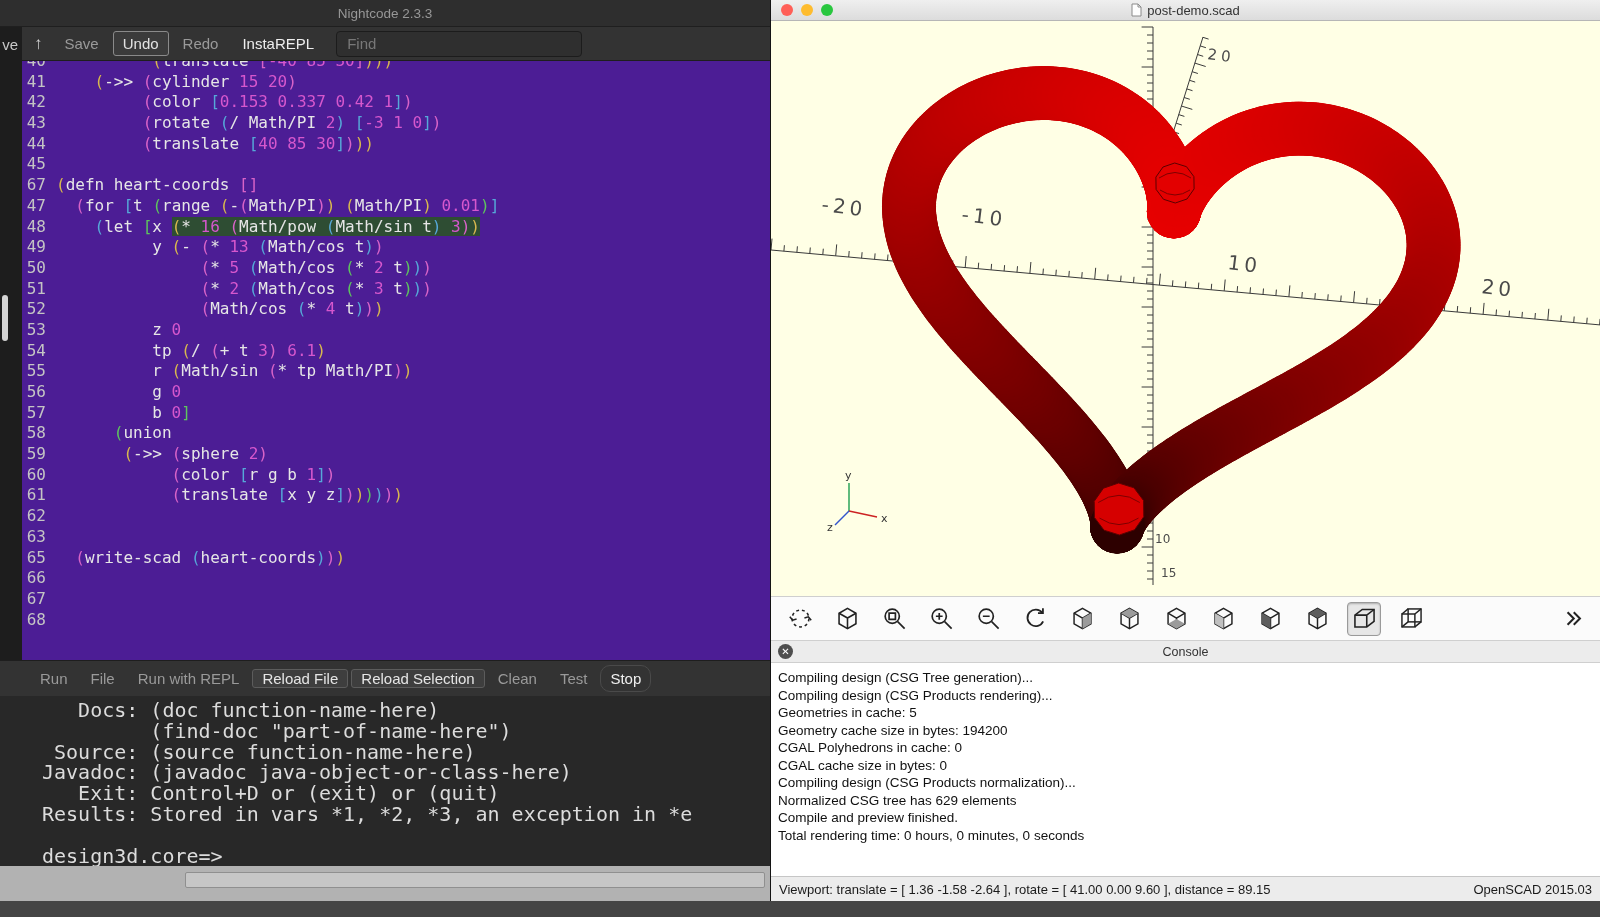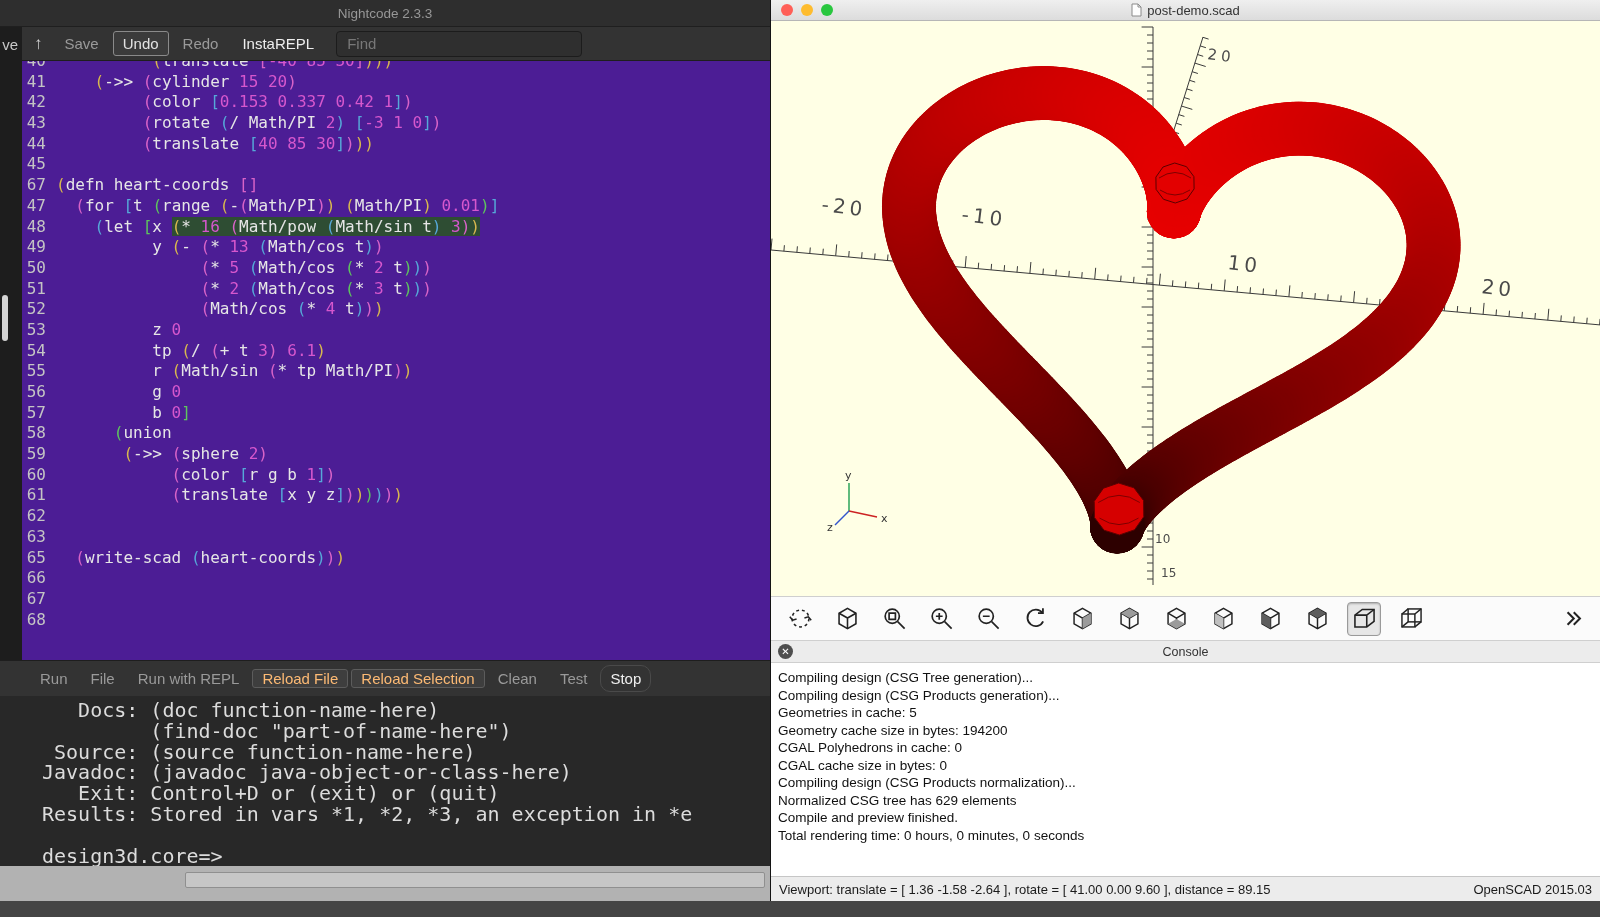--- a/index.html
+++ b/index.html
@@ -22,21 +22,21 @@
   .code-line{display:flex;height:20.7px;line-height:20.7px;white-space:pre}
   .ln{flex:0 0 34px;text-align:right;padding-right:10px;color:#c4c4c4}
   .code{white-space:pre}
 
   .nc-left-edge{position:absolute;left:0;top:27px;width:22px;height:633px;background:#1d1d1d;color:#c8c8c8;font-size:15px;z-index:5}
   .edge-label{display:block;margin-top:9px;text-align:right;padding-right:4px}
   .edge-thumb{position:absolute;left:2px;top:268px;width:6px;height:46px;border-radius:3px;background:#d4d4d4}
 
   .nc-actions{height:36px;background:#333;border-top:1px solid #1e1e1e;display:flex;align-items:center;gap:3px;padding-left:30px}
   .act{font-family:"Liberation Sans",sans-serif;font-size:15px;color:#9a9a9a;background:none;border:0;padding:5px 10px;cursor:default;white-space:nowrap}
-  .act.raised{color:#fdba74;background:#3e3e3e;border:1px solid #5c5c5c;border-radius:3px;padding:0 9px}
+  .act.raised{color:#e5e5e5;background:#3e3e3e;border:1px solid #5c5c5c;border-radius:3px;padding:0 9px}
   .act.bright{color:#f0f0f0;border:1px solid #4a4a4a;border-radius:10px;padding:4px 9px}
 
   .nc-repl{height:170px;background:#282828;font-family:"DejaVu Sans Mono",monospace;font-size:20px;color:#dcdcdc;padding:4px 0 0 42px;overflow:hidden}
   .repl-line{white-space:pre;height:20.8px;line-height:20.8px}
 
   .nc-gray{height:35px;background:#b2b2b2;position:relative}
   .h-scrollbar{position:absolute;left:185px;top:6px;width:580px;height:16px;background:#c6c6c6;border:1px solid #8f8f8f;border-radius:2px}
 
   .bottom-strip{position:absolute;left:0;top:901px;width:1600px;height:16px;background:#454545}
 
@@ -959,21 +959,21 @@
         </span>
     </div>
 
     <div class="os-console-header">
       <div class="console-close">✕</div>
       <span>Console</span>
     </div>
 
     <div class="os-console">
         <div class="console-line">Compiling design (CSG Tree generation)...</div>
-        <div class="console-line">Compiling design (CSG Products generation)...</div>
+        <div class="console-line">Compiling design (CSG Products rendering)...</div>
         <div class="console-line">Geometries in cache: 5</div>
         <div class="console-line">Geometry cache size in bytes: 194200</div>
         <div class="console-line">CGAL Polyhedrons in cache: 0</div>
         <div class="console-line">CGAL cache size in bytes: 0</div>
         <div class="console-line">Compiling design (CSG Products normalization)...</div>
         <div class="console-line">Normalized CSG tree has 629 elements</div>
         <div class="console-line">Compile and preview finished.</div>
         <div class="console-line">Total rendering time: 0 hours, 0 minutes, 0 seconds</div>
       </div>
 

